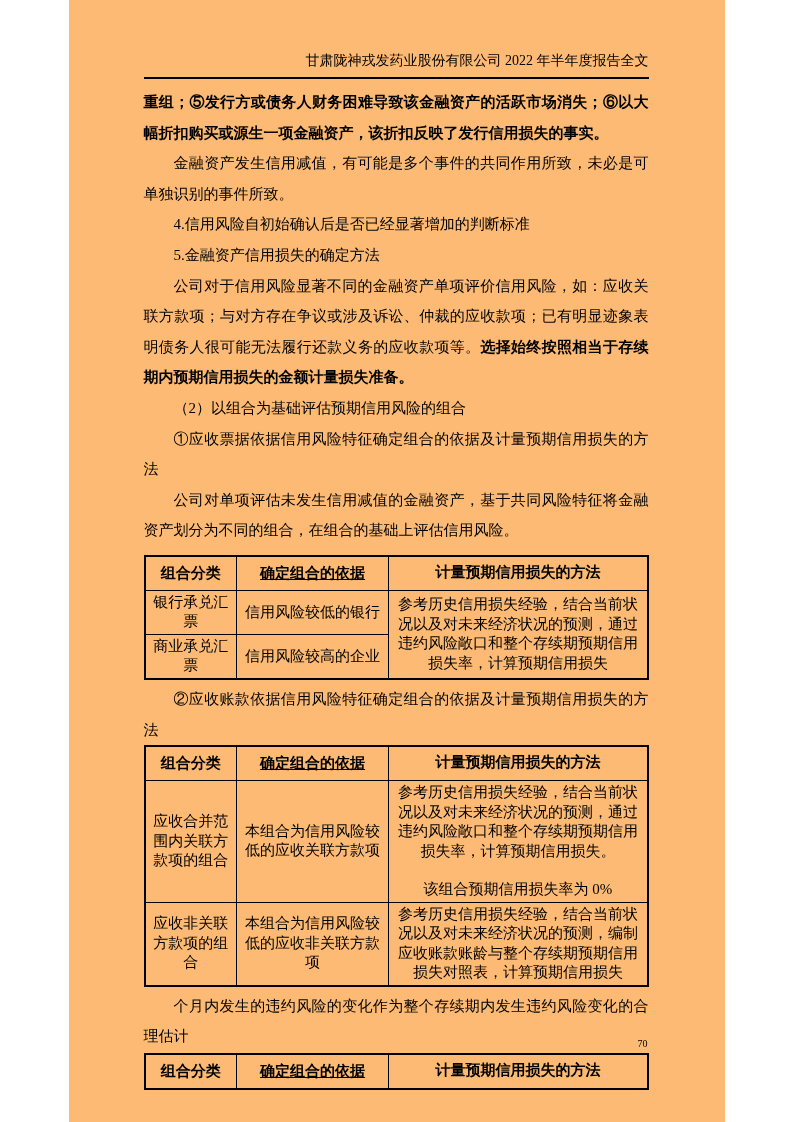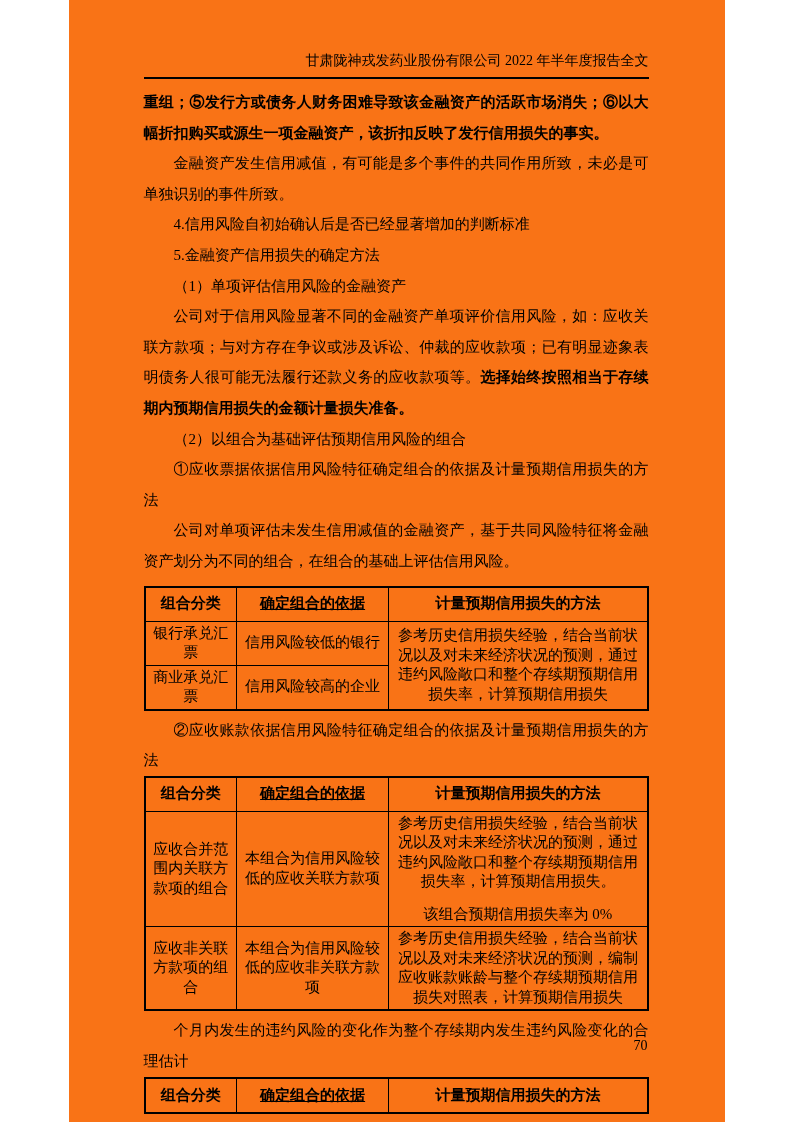--- a/index.html
+++ b/index.html
@@ -1,21 +1,21 @@
 <!DOCTYPE html>
 <html lang="zh"><head>
 <meta charset="utf-8">
 <style>
   html,body { margin:0; padding:0; background:#ffffff; }
   .page {
     position: relative;
     width: 656px;
     height: 1122px;
     margin: 0 auto;
-    background: #f97316;
+    background: #fdba74;
     color: #000000;
     font-family: "Liberation Serif", "DejaVu Serif", serif;
     box-sizing: border-box;
     padding: 0 76px 0 75px;
     overflow: hidden;
   }
   .doc-header {
     padding-top: 52px;
     padding-bottom: 7px;
     border-bottom: 2px solid #000000;
@@ -51,30 +51,30 @@
     line-height: 19.5px;
     text-align: center;
     overflow: hidden;
   }
   table.rpt th {
     font-weight: bold;
     height: 29px;
   }
   .col-cat  { width: 17.2%; }
   .col-basis{ width: 30.2%; text-decoration: underline; }
-  .col-meth { width: 52.6%; }
+  .col-meth { width: 52.6%; font-family: Liberation Mono, monospace; }
   table.t1 td { height: 30px; }
   table.t2 tr.tall td { height: 93px; }
   table.t2 tr.short td { height: 61px; }
-  .gap-line { margin-top: 13px; }
+  .gap-line { margin-top: 19px; }
   .page-number {
     position: absolute;
     top: 1038px;
     right: 77px;
-    font-size: 14px;
+    font-size: 10px;
   }
 </style>
 </head>
 <body>
 
 <div class="page">
 
   <div class="doc-header">
     <span>甘肃陇神戎发药业股份有限公司 2022 年半年度报告全文</span>
   </div>
@@ -83,21 +83,20 @@
 
     <p class="first bold">重组；⑤发行方或债务人财务困难导致该金融资产的活跃市场消失；⑥以大幅折扣购买或源生一项金融资产，该折扣反映了发行信用损失的事实。</p>
 
     <p class="indent">金融资产发生信用减值，有可能是多个事件的共同作用所致，未必是可单独识别的事件所致。</p>
 
     <p class="indent">4.信用风险自初始确认后是否已经显著增加的判断标准</p>
 
 
     <p class="indent">5.金融资产信用损失的确定方法</p>
 
-    <p class="indent">（1）单项评估信用风险的金融资产</p>
 
     <p class="indent"><span>公司对于信用风险显著不同的金融资产单项评价信用风险，如：应收关联方款项；与对方存在争议或涉及诉讼、仲裁的应收款项；已有明显迹象表明债务人很可能无法履行还款义务的应收款项等。</span><span class="bold-run">选择始终按照相当于存续期内预期信用损失的金额计量损失准备。</span></p>
 
     <p class="indent">（2）以组合为基础评估预期信用风险的组合</p>
 
     <p class="indent">①应收票据依据信用风险特征确定组合的依据及计量预期信用损失的方法</p>
 
     <p class="indent">公司对单项评估未发生信用减值的金融资产，基于共同风险特征将金融资产划分为不同的组合，在组合的基础上评估信用风险。</p>
 
     <table class="rpt t1">

